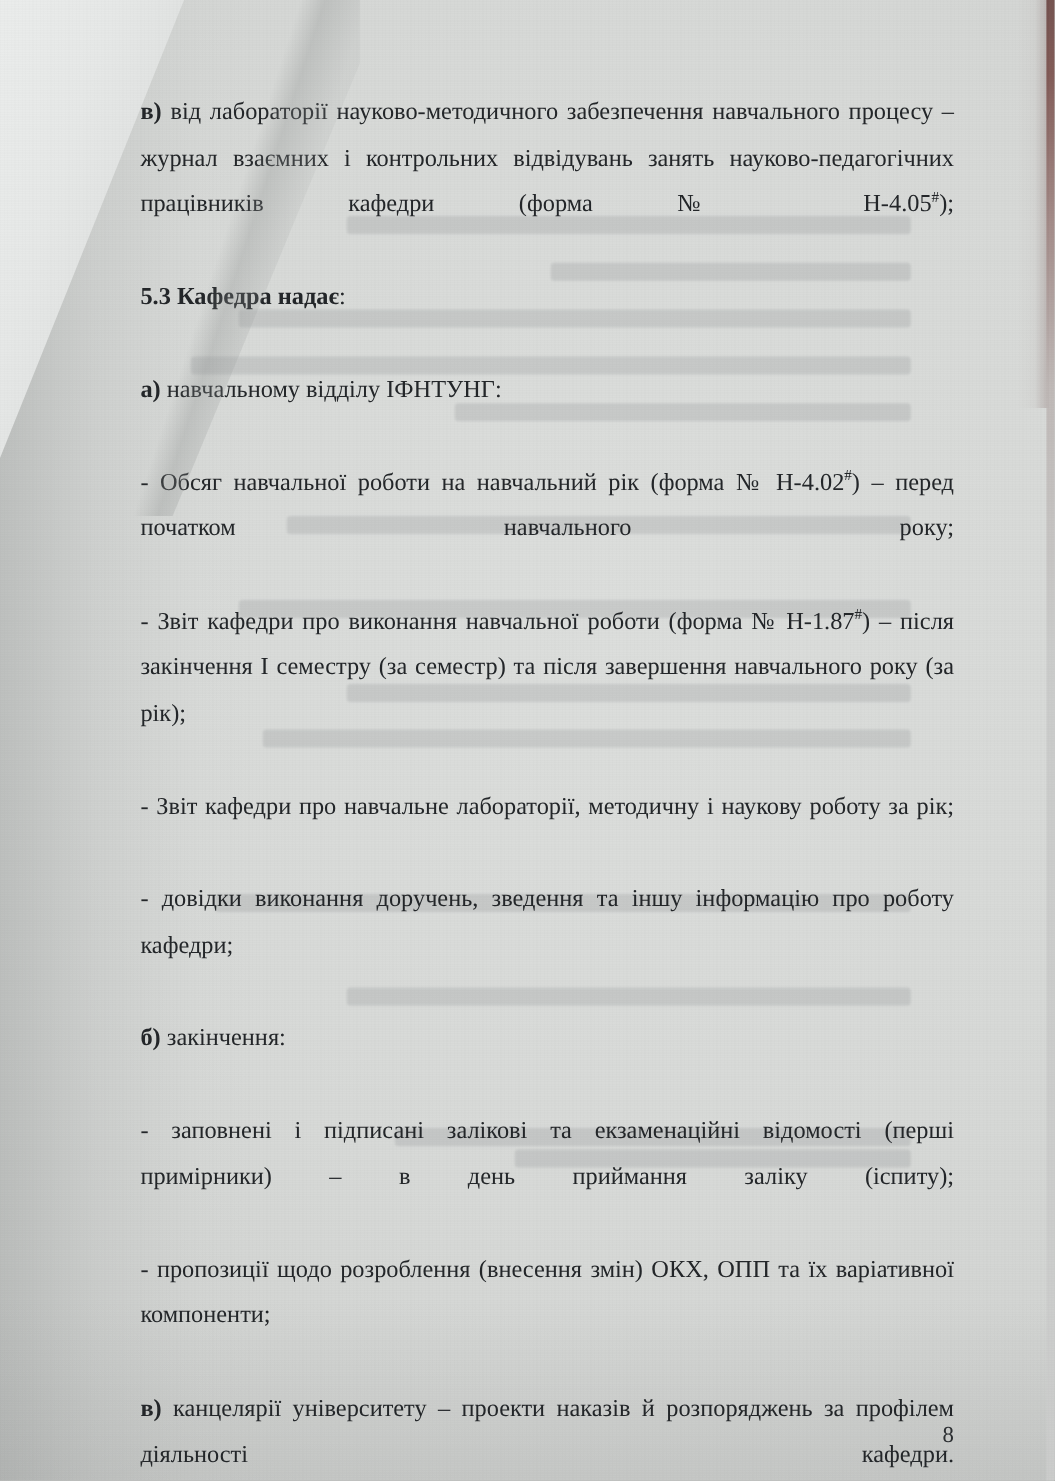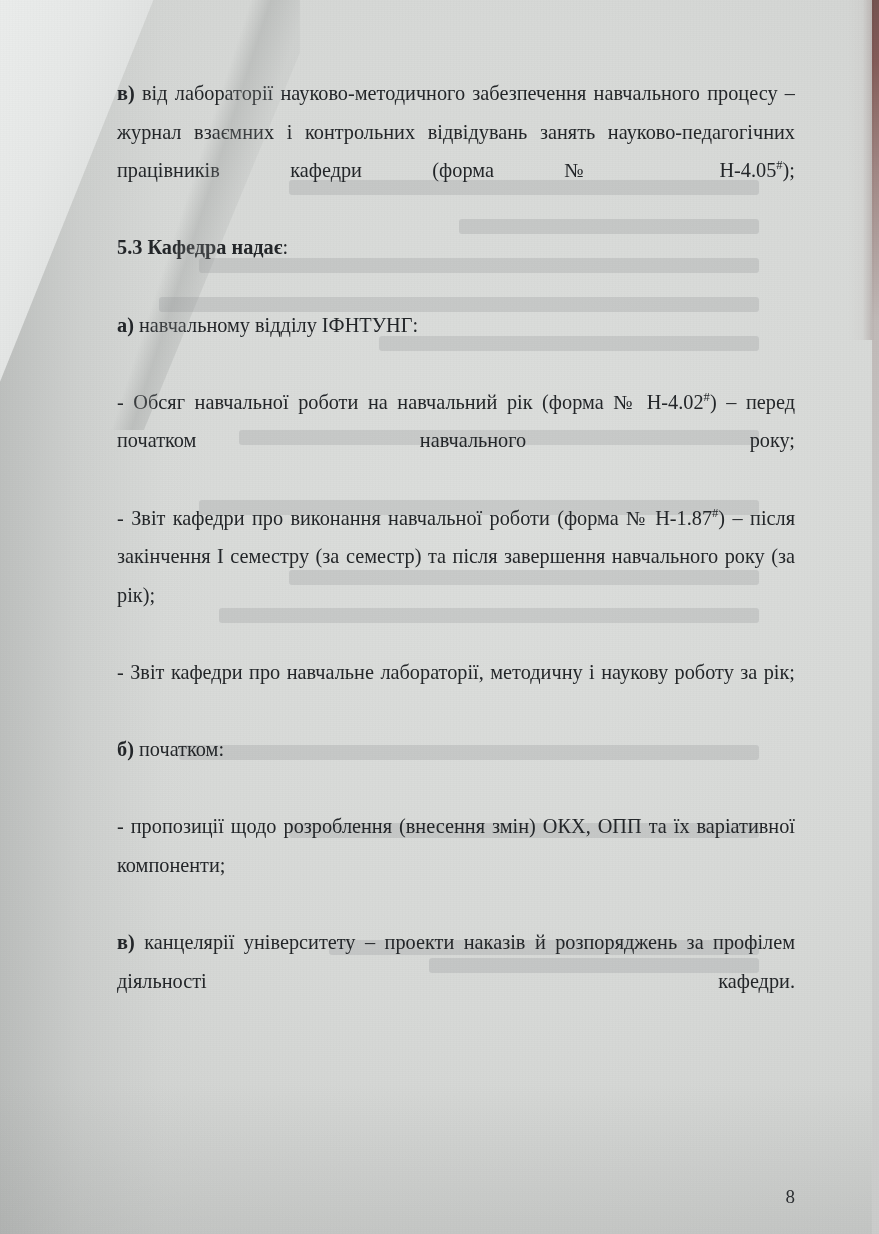--- a/index.html
+++ b/index.html
@@ -253,23 +253,25 @@
     <p class="p-ind nostretch"><b class="b">5.3 Кафедра надає</b><span>:</span></p>
 
     <p class="p-ind nostretch"><b class="b">а)</b><span> навчальному відділу ІФНТУНГ:</span></p>
 
     <p class="p-ind"><span>- Обсяг навчальної роботи на навчальний рік (форма № Н-4.02</span><sup>#</sup><span>) – перед початком навчального року;</span></p>
 
     <p class="p-ind"><span>- Звіт кафедри про виконання навчальної роботи (форма № Н-1.87</span><sup>#</sup><span>) – після закінчення І семестру (за семестр) та після завершення навчального року (за рік);</span></p>
 
     <p class="p-ind">- Звіт кафедри про навчальне лабораторії, методичну і наукову роботу за рік;</p>
 
-
-    <p class="p-ind nostretch"><b class="b">б)</b><span> початком:</span></p>
-
+    <p class="p-ind">- довідки виконання доручень, зведення та іншу інформацію про роботу кафедри;</p>
+
+    <p class="p-ind nostretch"><b class="b">б)</b><span> закінчення:</span></p>
+
+    <p class="p-ind">- заповнені і підписані залікові та екзаменаційні відомості (перші примірники) – в день приймання заліку (іспиту);</p>
 
     <p class="p-ind">- пропозиції щодо розроблення (внесення змін) ОКХ, ОПП та їх варіативної компоненти;</p>
 
     <p class="p-ind"><b class="b">в)</b><span> канцелярії університету – проекти наказів й розпоряджень за профілем діяльності кафедри.</span></p>
 
   </div>
 
   <div class="folio">8</div>
 
   <div class="curl-wrap">

